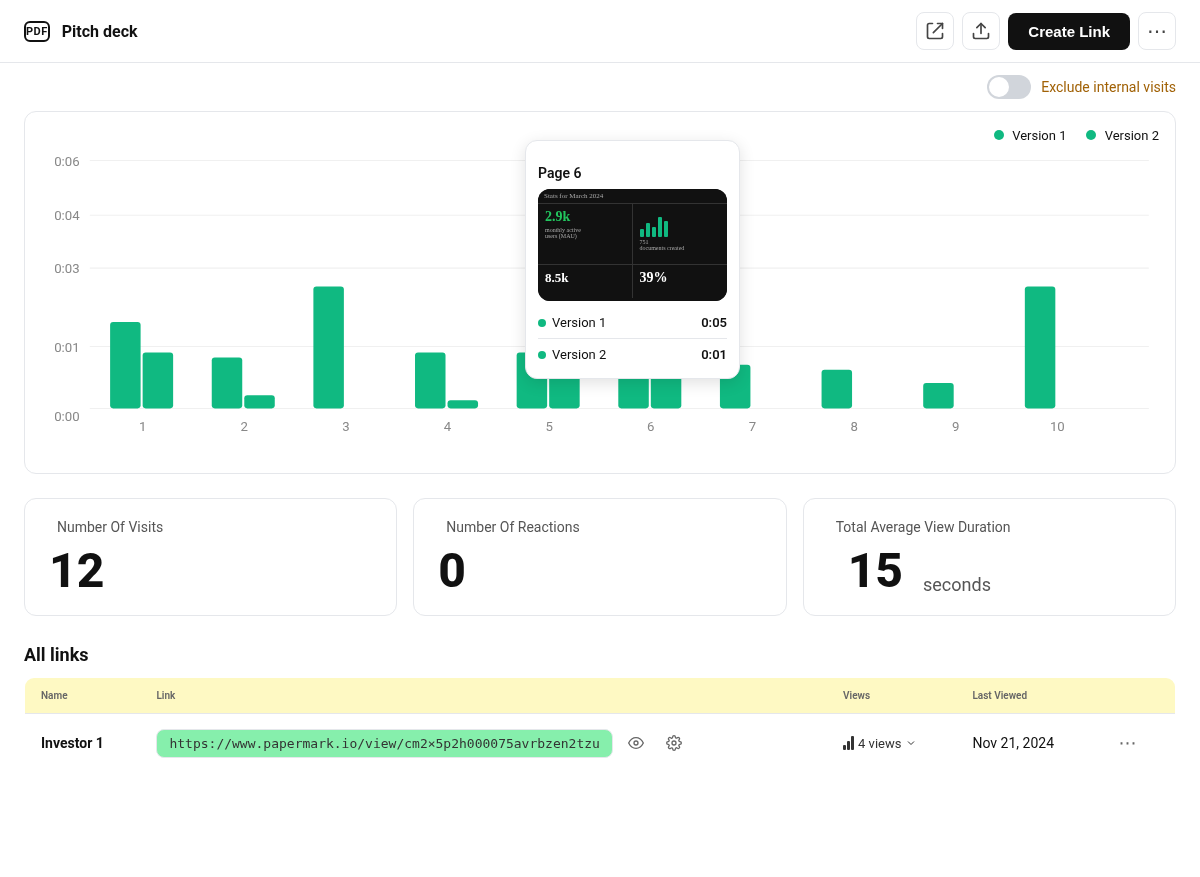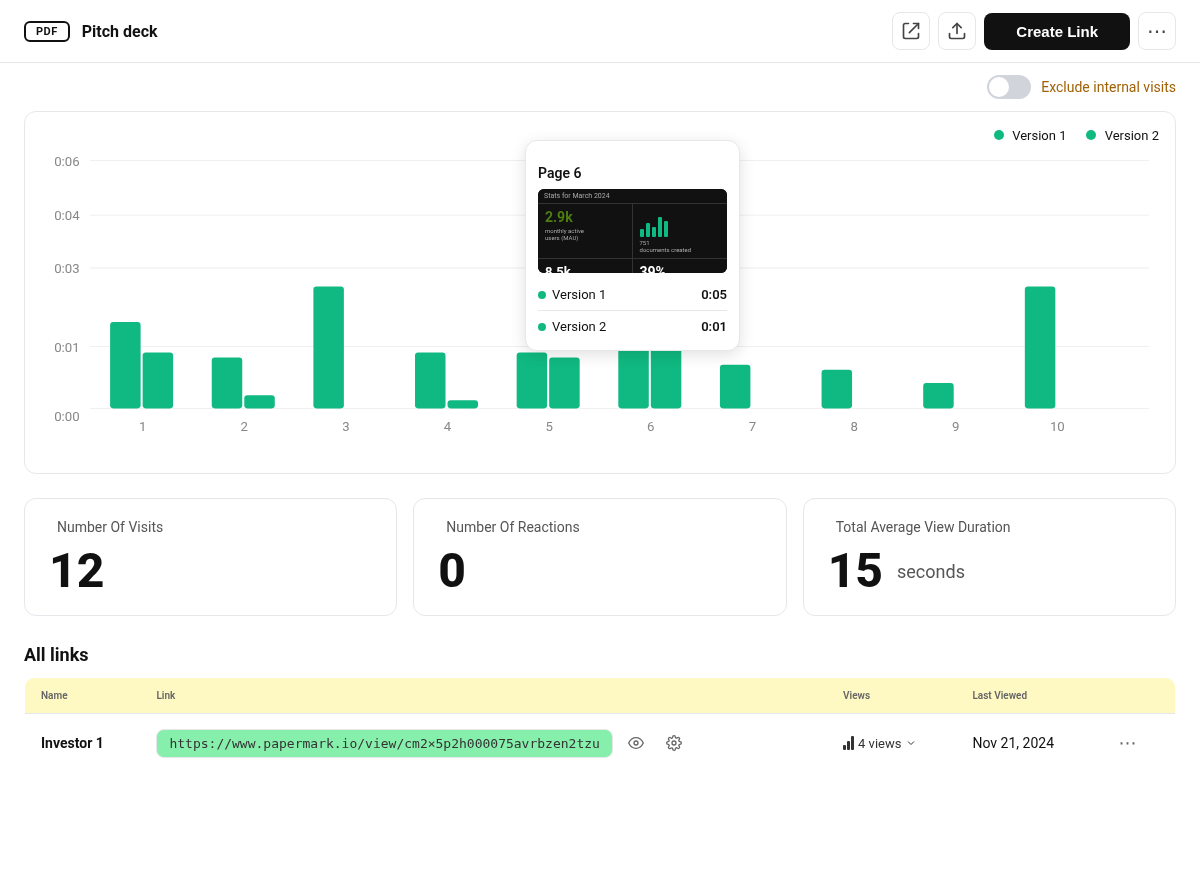--- a/index.html
+++ b/index.html
@@ -9,21 +9,21 @@
     .header {
       display: flex;
       align-items: center;
       padding: 12px 24px;
       border-bottom: 1px solid #e5e7eb;
       gap: 12px;
     }
     .pdf-badge {
       border: 2px solid #111;
       border-radius: 6px;
-      padding: 2px 10px;
+      padding: 2px 0;
       font-size: 11px;
       font-weight: 700;
       letter-spacing: 0.5px;
     }
     .header-title {
       font-size: 16px;
       font-weight: 700;
       flex: 1;
     }
     .header-actions {
@@ -39,21 +39,21 @@
       cursor: pointer;
       display: flex; align-items: center; justify-content: center;
       font-size: 18px;
       color: #444;
     }
     .create-link-btn {
       background: #111;
       color: #fff;
       border: none;
       border-radius: 8px;
-      padding: 10px 32px;
+      padding: 10px 20px;
       font-size: 15px;
       font-weight: 600;
       cursor: pointer;
     }
     .more-btn {
       width: 38px; height: 38px;
       border: 1px solid #e5e7eb;
       border-radius: 8px;
       background: #fff;
       cursor: pointer;
@@ -136,26 +136,27 @@
       z-index: 10;
     }
     .tooltip-title {
       font-size: 14px;
       font-weight: 600;
       margin-bottom: 8px;
       margin-top: 12px;
     }
     .tooltip-preview {
       width: 100%;
-      height: 84px;
+      height: 112px;
       background: #111;
-      border-radius: 6px;
+      border-radius: 12px;
       margin-bottom: 10px;
       overflow: hidden;
       position: relative;
+      font-family: Liberation Serif, serif;
     }
     .tooltip-row {
       display: flex;
       align-items: center;
       justify-content: space-between;
       padding: 4px 0;
       font-size: 13px;
     }
     .tooltip-row-left {
       display: flex;
@@ -382,21 +383,21 @@
       <text x="1000" y="290" text-anchor="middle" font-size="13" fill="#888">10</text>
     </svg>
 
     <div class="tooltip" style="left:520px; top:28px;">
       <div class="tooltip-title">Page 6</div>
       <div class="tooltip-preview">
         <div style="background:#111; color:#fff; height:100%; font-size:8px; position:relative;">
           <div style="padding:3px 6px; color:#aaa; font-size:7px; border-bottom: 0.5px solid #333;">Stats for March 2024</div>
           <div style="display:grid; grid-template-columns:1fr 1fr; height:calc(100% - 18px);">
             <div style="padding:5px 7px; border-right:0.5px solid #333; border-bottom:0.5px solid #333;">
-              <div style="font-size:14px; font-weight:700; color:#4d7c0f;">2.9k</div>
+              <div style="font-size:14px; font-weight:700; color:#22c55e;">2.9k</div>
               <div style="font-size:6px; color:#aaa; margin-top:2px;">monthly active<br>users (MAU)</div>
             </div>
             <div style="padding:5px 7px; border-bottom:0.5px solid #333;">
               <div style="display:flex; gap:2px; align-items:flex-end; height:28px; margin-bottom:2px;">
                 <div style="width:4px; height:8px; background:#10b981; border-radius:1px;"></div>
                 <div style="width:4px; height:14px; background:#10b981; border-radius:1px;"></div>
                 <div style="width:4px; height:10px; background:#10b981; border-radius:1px;"></div>
                 <div style="width:4px; height:20px; background:#10b981; border-radius:1px;"></div>
                 <div style="width:4px; height:16px; background:#10b981; border-radius:1px;"></div>
               </div>
@@ -436,21 +437,21 @@
     <div class="stat-card">
       <div class="stat-label">Number Of Visits</div>
       <div class="stat-value">12</div>
     </div>
     <div class="stat-card">
       <div class="stat-label">Number Of Reactions</div>
       <div class="stat-value">0</div>
     </div>
     <div class="stat-card">
       <div class="stat-label">Total Average View Duration</div>
-      <div style="display:flex; align-items:center; gap:8px;">
+      <div style="display:flex; align-items:flex-end; gap:14px;margin-left:20px;">
         <div class="stat-value">15</div>
         <span class="stat-unit">seconds</span>
       </div>
     </div>
   </div>
 
   <div class="section-title">All links</div>
   <table class="links-table">
     <thead>
       <tr>

